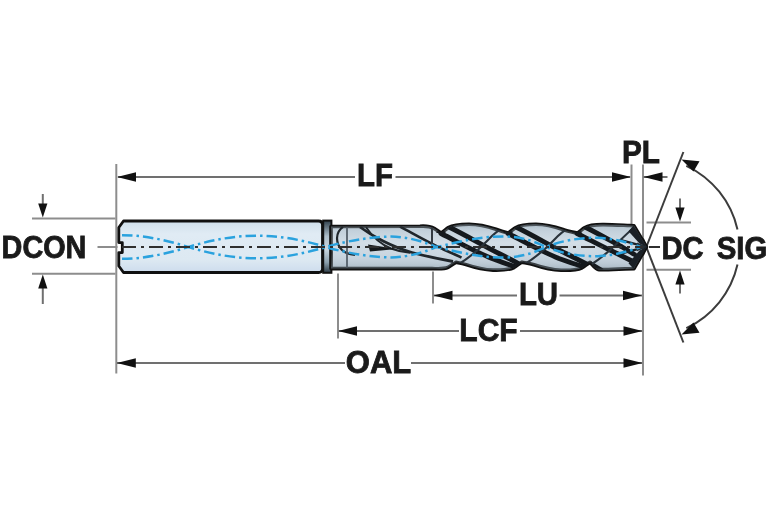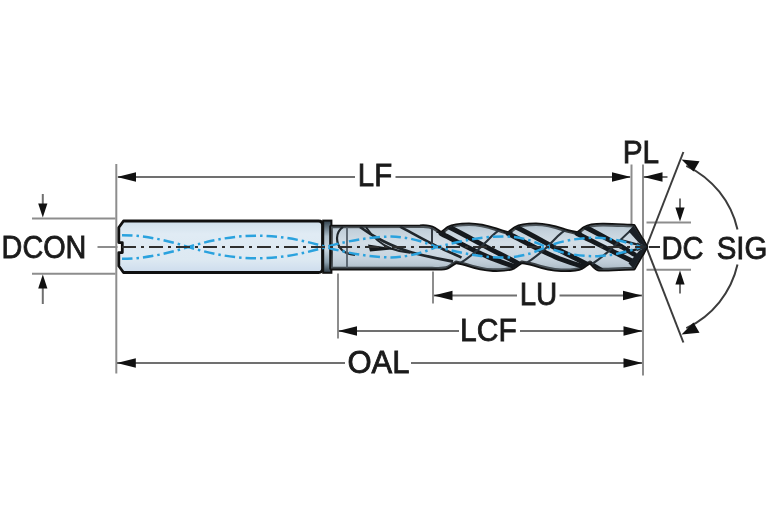--- a/index.html
+++ b/index.html
@@ -1,16 +1,16 @@
 <!DOCTYPE html>
 <html><head>
 <meta charset="utf-8">
 <style>
   html,body{margin:0;padding:0;background:#fff;}
-  #wrap{width:767px;height:523px;position:relative;overflow:hidden;}
+  #wrap{width:767px;height:523px;position:relative;overflow:hidden;font-weight:bold;}
   text{font-family:"Liberation Sans",sans-serif;fill:#1a1a1a;stroke:#1a1a1a;stroke-width:0.8px;paint-order:stroke;}
 </style>
 </head>
 <body>
 <div id="wrap">
 <svg width="767" height="523" viewBox="0 0 767 523">
 <defs>
   <linearGradient id="shankG" x1="0" y1="0" x2="0" y2="1">
     <stop offset="0" stop-color="#cfdfeb"></stop>
     <stop offset="0.25" stop-color="#e0ebf4"></stop>

